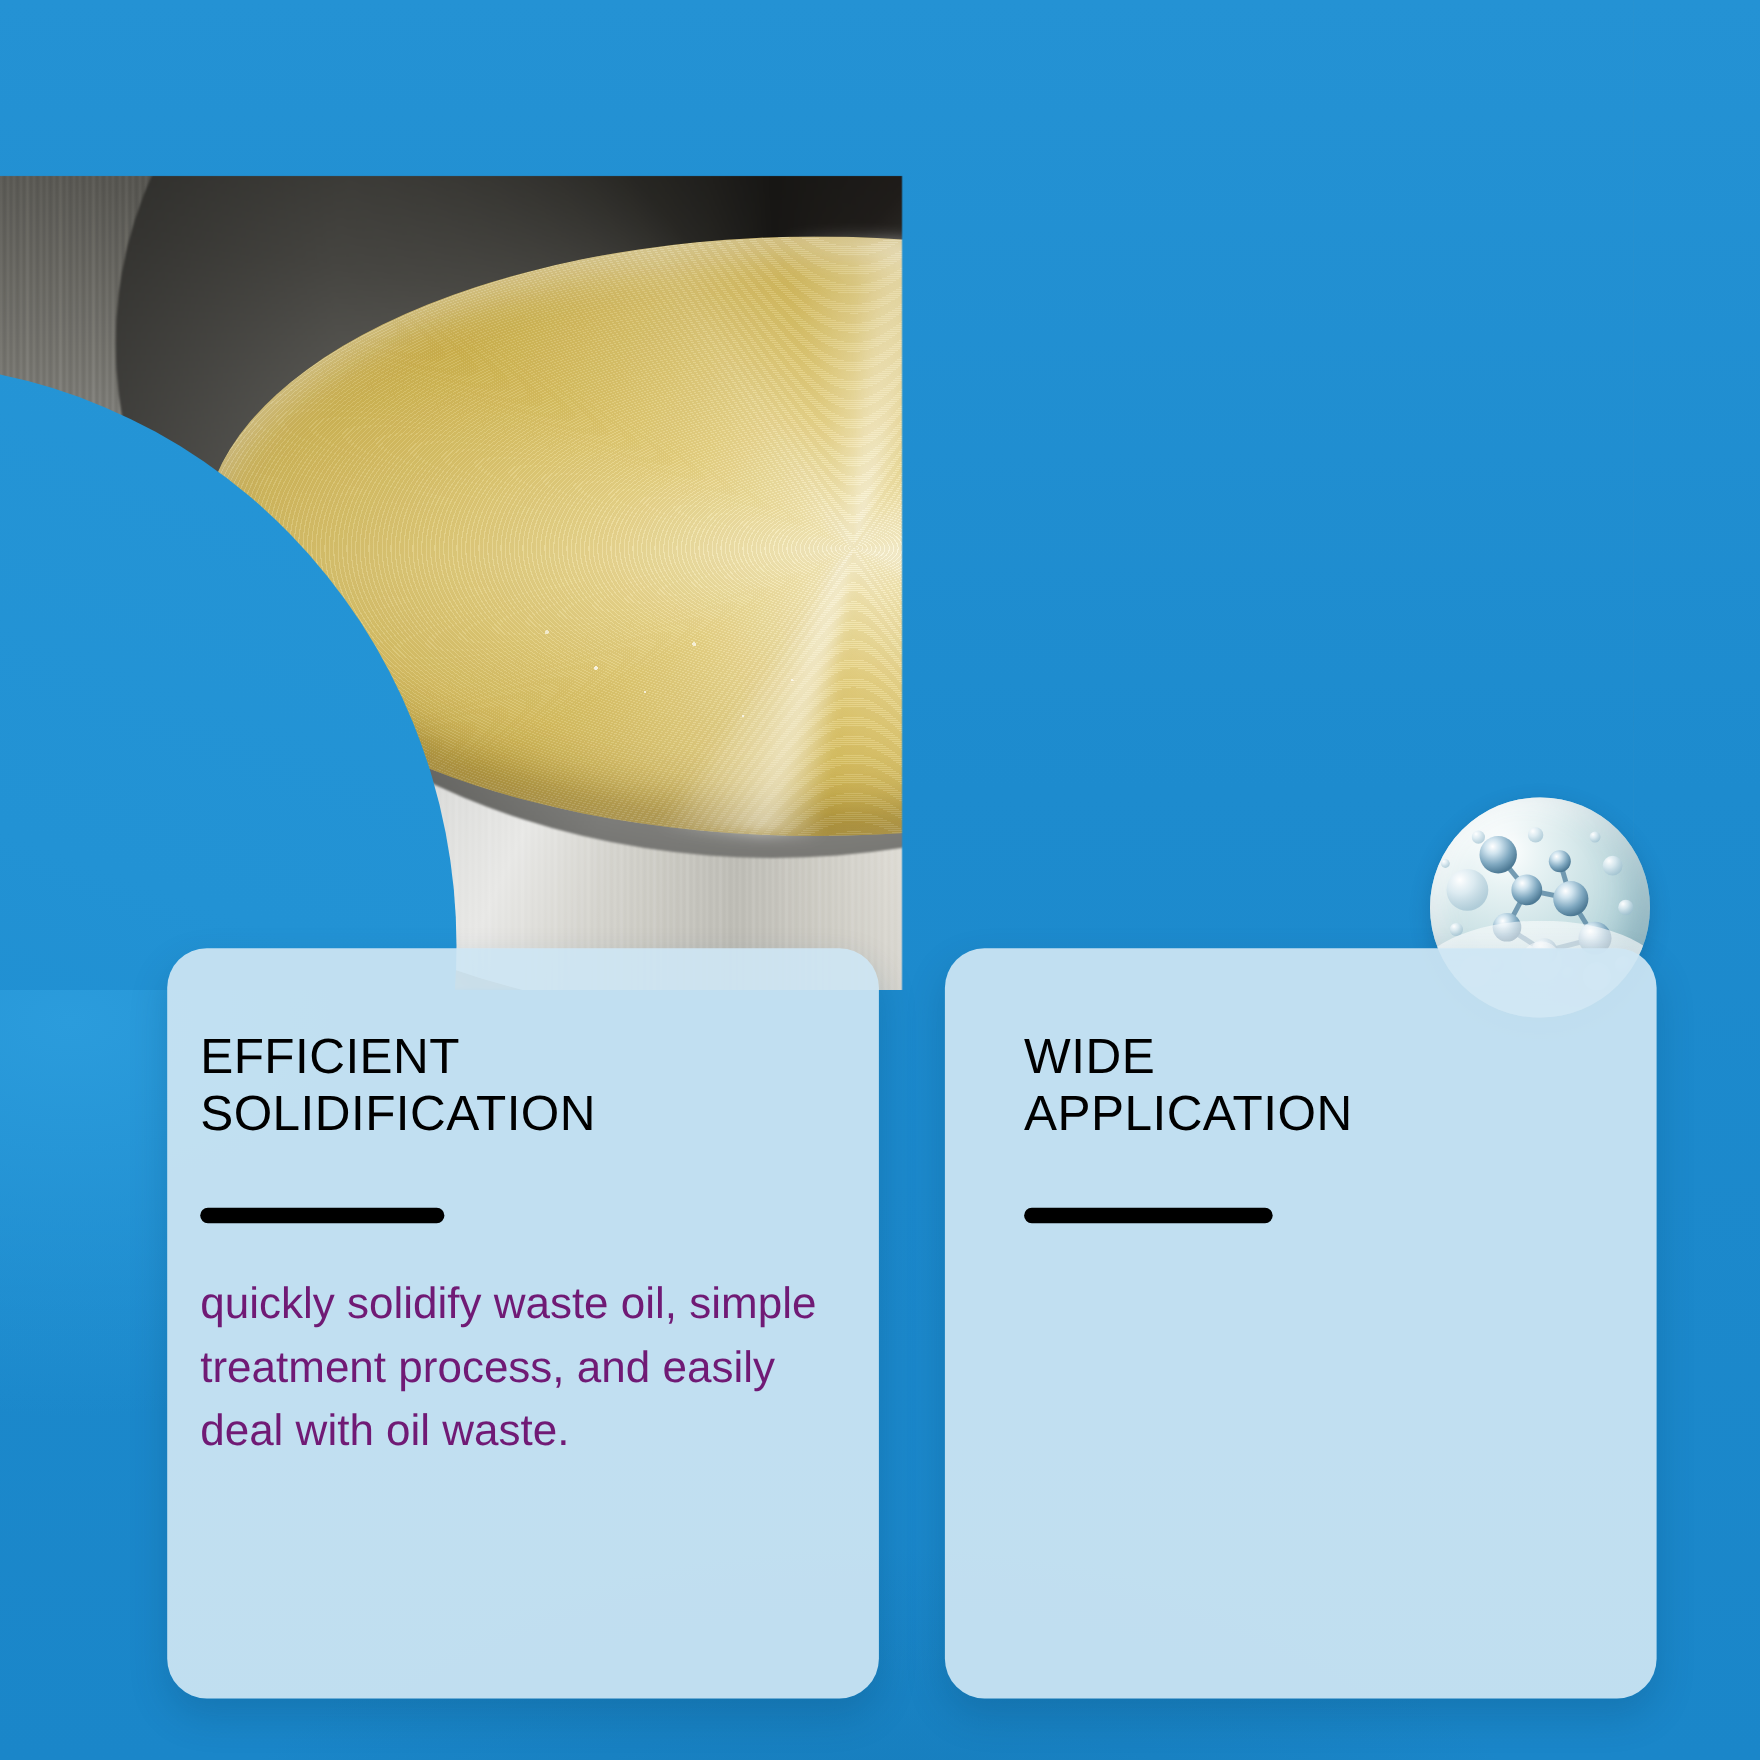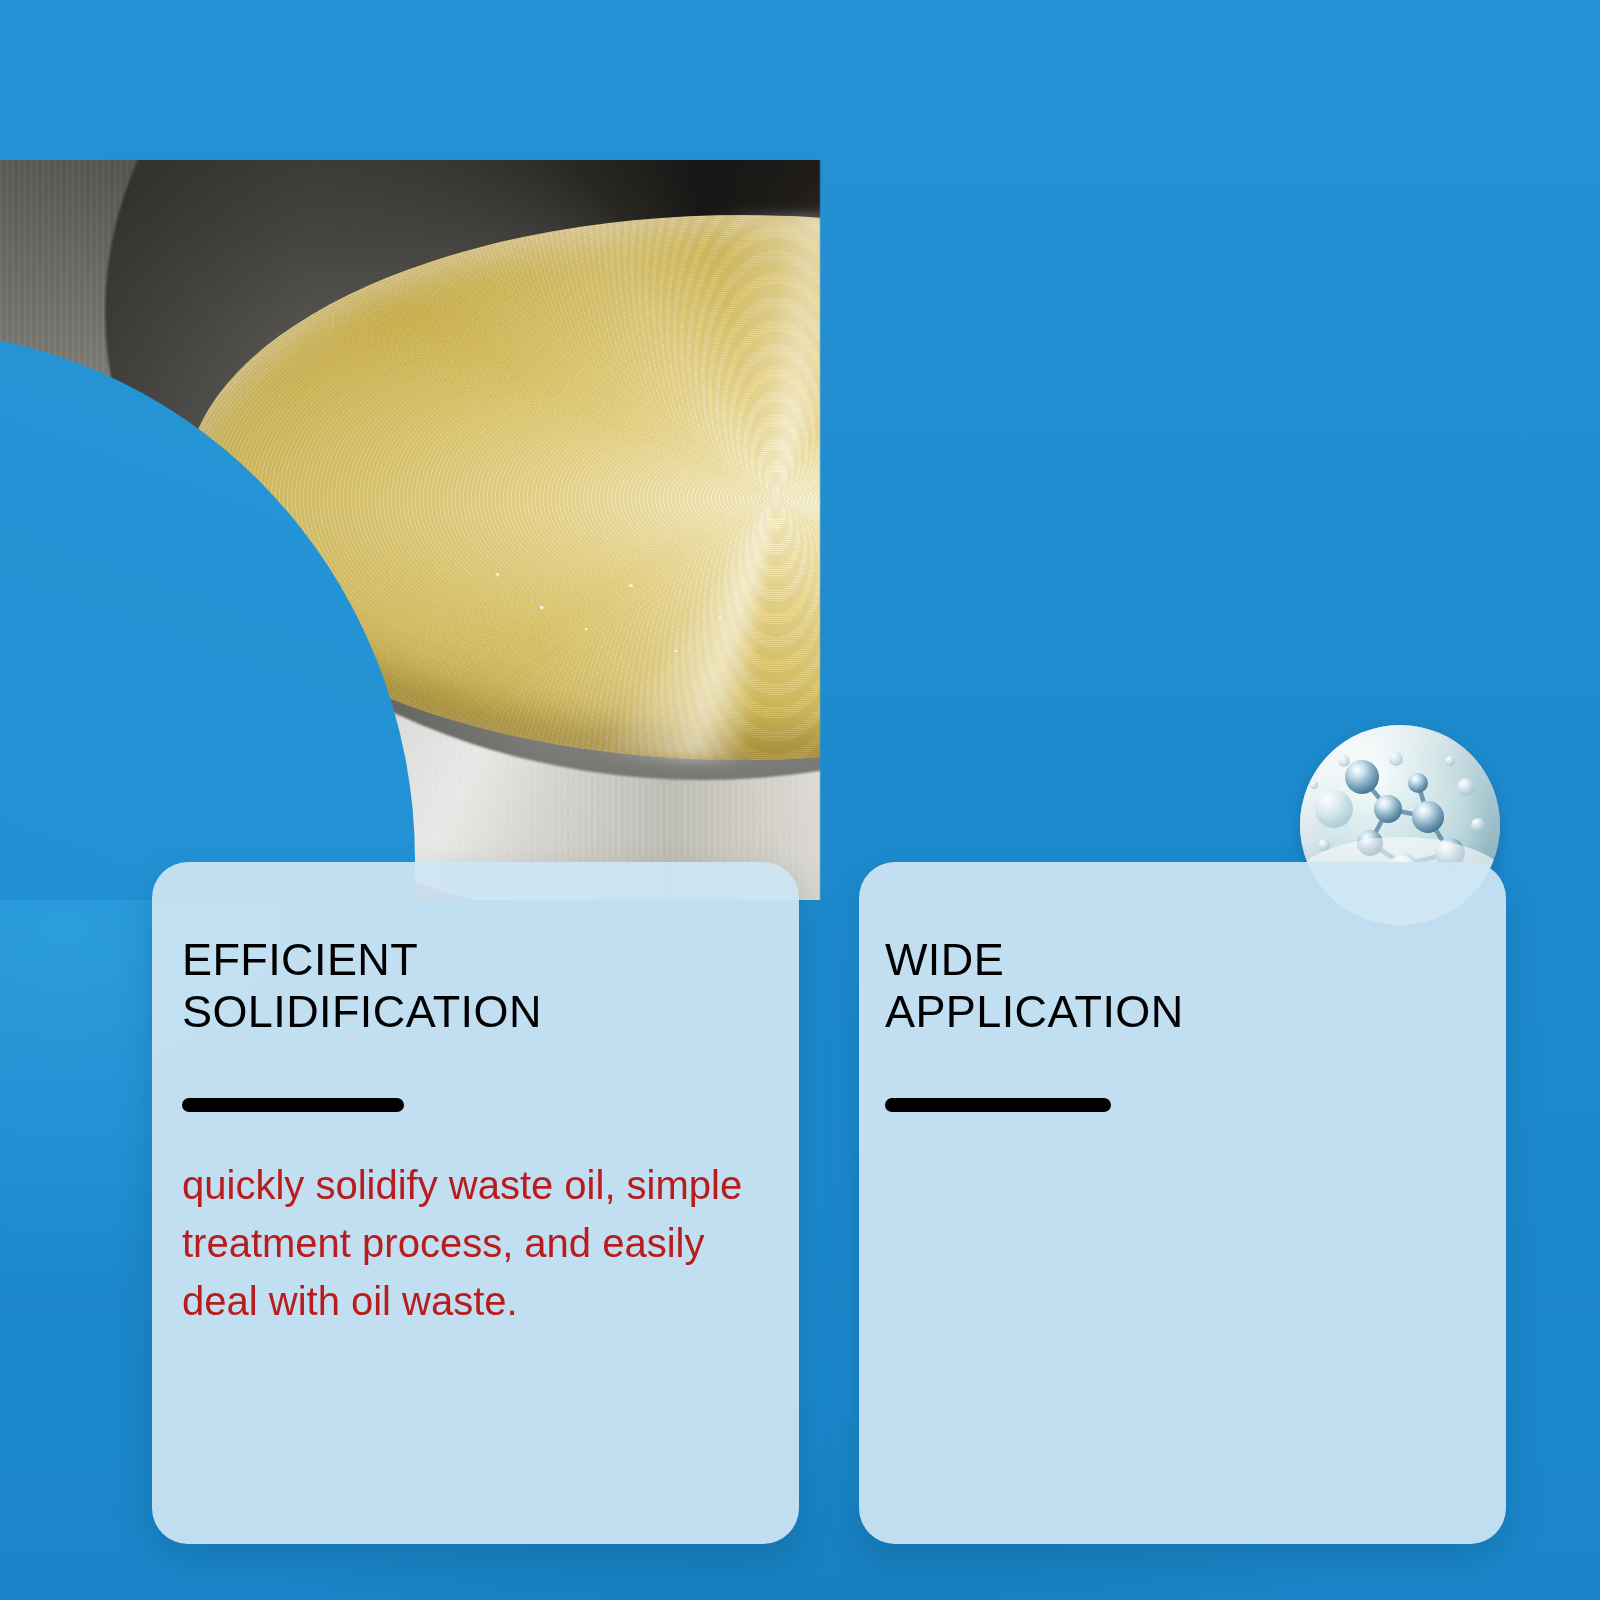--- a/index.html
+++ b/index.html
@@ -286,23 +286,23 @@
   .card-rule{
     width:222px; height:14px;
     border-radius:7px;
     background:#000000;
     margin:60px 0 44px 0;
   }
   .card-body{
     font-size:40px;
     line-height:1.45;
     font-weight:300;
-    color:#b91c1c;
-  }
-  .card:nth-child(2){ padding-left:26px; }
+    color:#701a75;
+  }
+  .card:nth-child(2){ padding-left:72px; }
   .card:nth-child(2) .card-rule{ width:226px; }
 </style>
 </head>
 <body>
 
 <div id="poster">
 
   <div class="bg-blue"></div>
 
   <div class="photo-panel">

